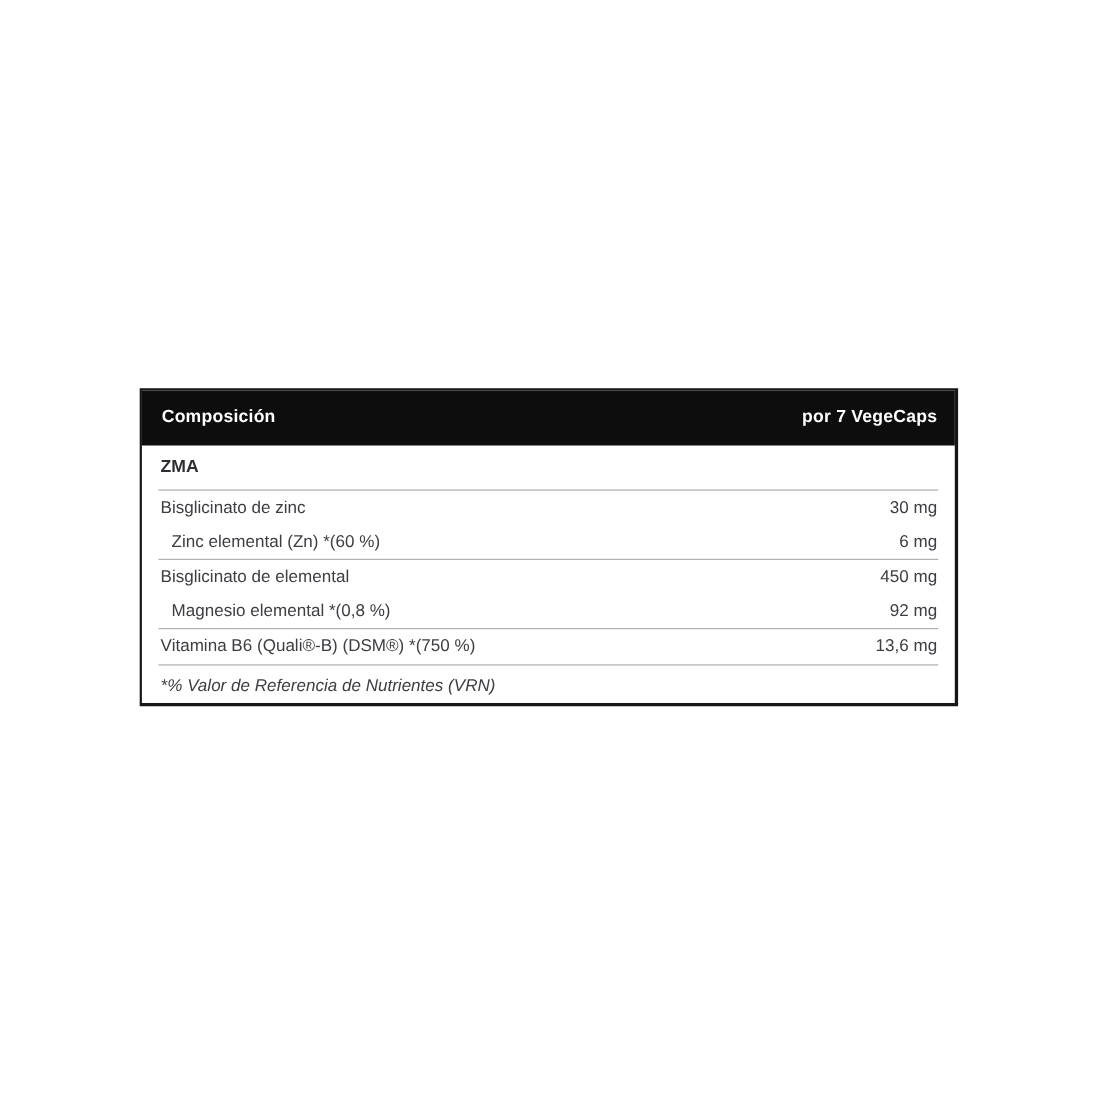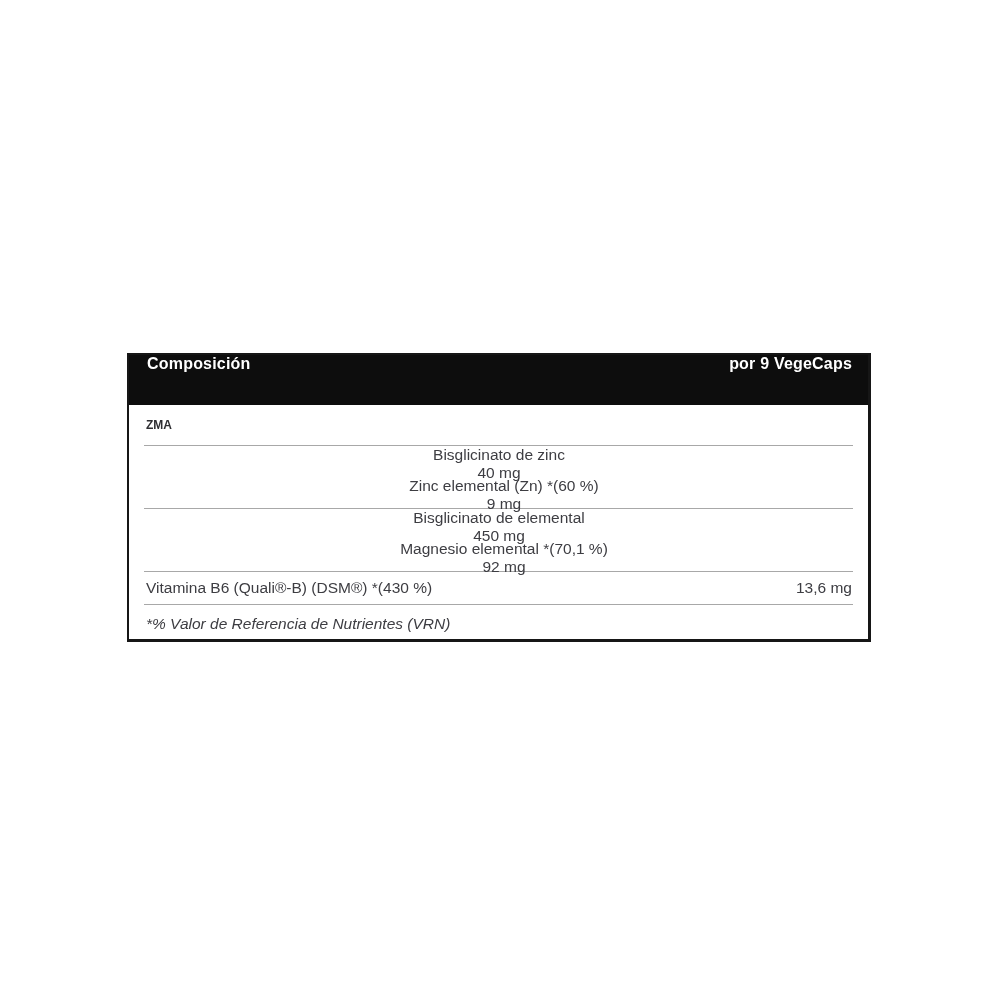--- a/index.html
+++ b/index.html
@@ -18,21 +18,21 @@
     background: #ffffff;
     border: 2px solid #161616;
     border-right-width: 3px;
     border-bottom-width: 3px;
   }
   .table-header {
     height: 50px;
     background: #0d0d0d;
     color: #ffffff;
     display: flex;
-    align-items: flex-start;
+    align-items: center;
     justify-content: space-between;
     padding: 0 16px 0 18px;
     font-size: 16px;
     font-weight: bold;
     letter-spacing: 0.2px;
   }
   .table-body {
     color: #3d3d42;
     font-size: 15.5px;
   }
@@ -42,26 +42,25 @@
     justify-content: space-between;
     padding: 0 16px 0 17px;
   }
   .row .amount {
     white-space: nowrap;
     text-align: right;
   }
   .row-section {
     height: 40px;
     font-weight: bold;
-    font-size: 12px;
+    font-size: 16px;
     color: #2e2e32;
   }
   .row-item {
     height: 31px;
-    flex-direction: column;
   }
   .row-sub {
     padding-left: 27px;
     justify-content: space-between;
   }
   .row-vitamin {
     height: 32px;
   }
   .row-footnote {
     height: 38px;
@@ -73,57 +72,57 @@
     margin: 0 15px;
   }
 </style>
 </head>
 <body>
 
 <div class="comp-table">
 
   <div class="table-header">
     <span>Composición</span>
-    <span>por 9 VegeCaps</span>
+    <span>por 7 VegeCaps</span>
   </div>
 
   <div class="table-body">
 
     <div class="row row-section">
       <span>ZMA</span>
     </div>
 
     <div class="divider"></div>
 
     <div class="row row-item">
       <span>Bisglicinato de zinc</span>
-      <span class="amount">40 mg</span>
+      <span class="amount">30 mg</span>
     </div>
 
     <div class="row row-item row-sub">
       <span>Zinc elemental (Zn) *(60 %)</span>
-      <span class="amount">9 mg</span>
+      <span class="amount">6 mg</span>
     </div>
 
     <div class="divider"></div>
 
     <div class="row row-item">
       <span>Bisglicinato de elemental</span>
       <span class="amount">450 mg</span>
     </div>
 
     <div class="row row-item row-sub">
-      <span>Magnesio elemental *(70,1 %)</span>
+      <span>Magnesio elemental *(0,8 %)</span>
       <span class="amount">92 mg</span>
     </div>
 
     <div class="divider"></div>
 
     <div class="row row-vitamin">
-      <span>Vitamina B6 (Quali®-B) (DSM®) *(430 %)</span>
+      <span>Vitamina B6 (Quali®-B) (DSM®) *(750 %)</span>
       <span class="amount">13,6 mg</span>
     </div>
 
     <div class="divider"></div>
 
     <div class="row row-footnote">
       <span>*% Valor de Referencia de Nutrientes (VRN)</span>
     </div>
 
   </div>

